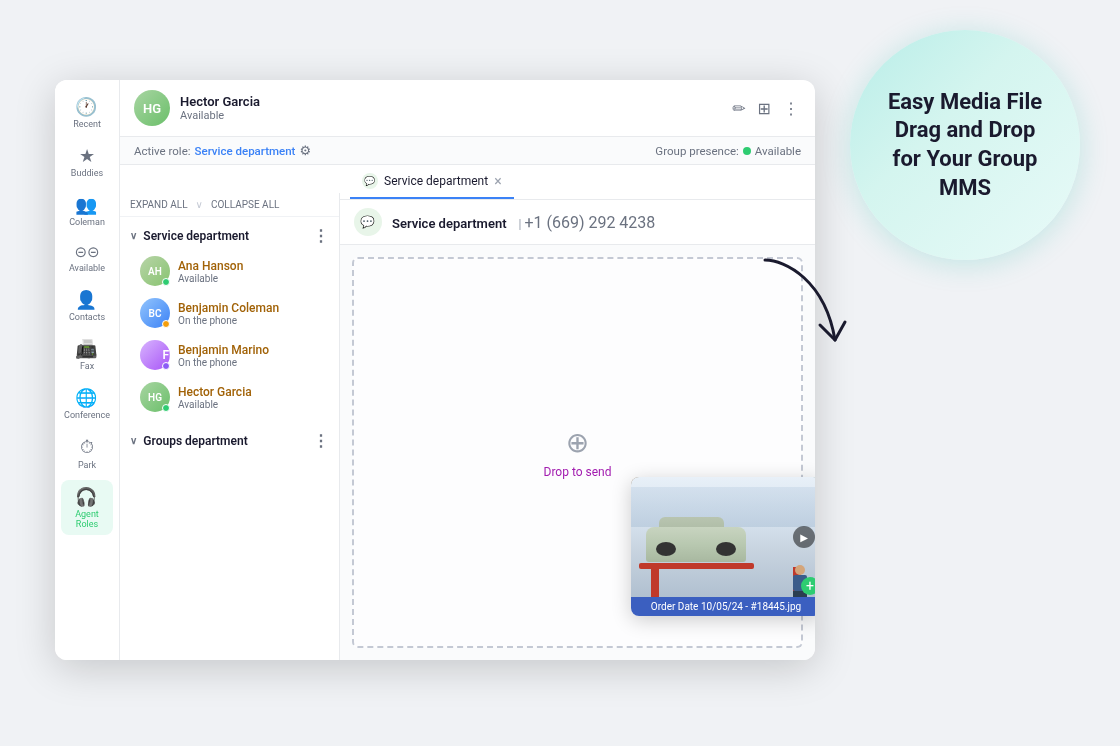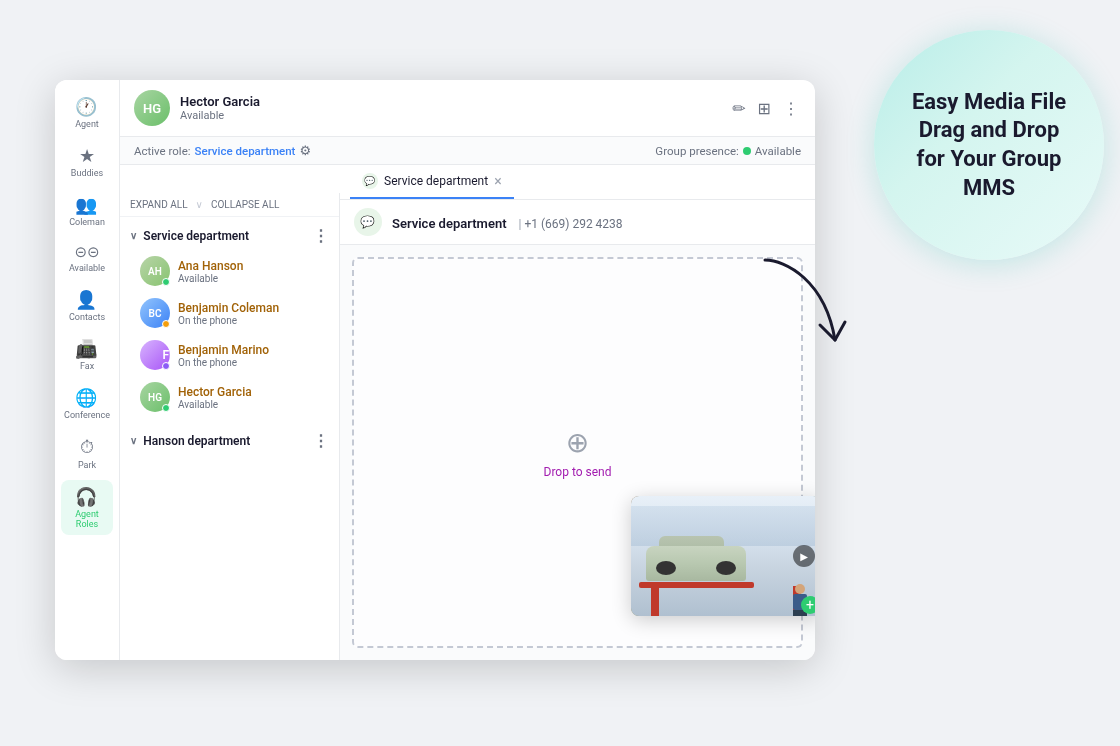--- a/index.html
+++ b/index.html
@@ -459,21 +459,21 @@
       border-radius: 12px;
       box-shadow: 0 4px 24px rgba(0,0,0,0.15);
       padding: 12px 14px;
       z-index: 10;
     }
 
     
     .tooltip-bubble {
       position: absolute;
       top: 30px;
-      right: 16px;
+      right: 40px;
       width: 230px;
       height: 230px;
       border-radius: 50%;
       background: linear-gradient(135deg, #b8ede8 0%, #d4f5ef 40%, #e8faf8 100%);
       display: flex;
       align-items: center;
       justify-content: flex-start;
       text-align: center;
       padding: 30px;
       box-shadow: 0 4px 30px rgba(0,180,160,0.2);
@@ -507,21 +507,21 @@
     .av-green { background: linear-gradient(135deg, #a8d5a2, #6bbf6a); }
   </style>
 </head>
 <body>
 
 <div class="app-container">
 
   <div class="nav-sidebar">
     <div class="nav-item">
       <span class="nav-icon">🕐</span>
-      <span class="nav-label">Agent</span>
+      <span class="nav-label">Recent</span>
     </div>
     <div class="nav-item">
       <span class="nav-icon">★</span>
       <span class="nav-label">Buddies</span>
     </div>
     <div class="nav-item">
       <span class="nav-icon">👥</span>
       <span class="nav-label">Coleman</span>
     </div>
     <div class="nav-item">
@@ -634,21 +634,21 @@
             <div class="contact-info">
               <div class="contact-name">Hector Garcia</div>
               <div class="contact-sub">Available</div>
             </div>
           </div>
         </div>
 
         <div class="group-section">
           <div class="group-header">
             <span class="chevron">∨</span>
-            <span>Hanson department</span>
+            <span>Groups department</span>
             <span class="more-icon">⋮</span>
           </div>
         </div>
 
       </div>
 
       <div class="chat-panel">
 
         <div class="chat-tabs">
           <div class="chat-tab active">
@@ -656,21 +656,21 @@
             <span>Service department</span>
             <span class="tab-close">×</span>
           </div>
         </div>
 
         <div class="chat-header">
           <div class="chat-header-icon">💬</div>
           <div class="chat-header-info">
             <span class="chat-header-name">Service department</span>
             <span style="color:#9ca3af; margin-left:8px; font-size:12px;"> | </span>
-            <span style="font-size:12px;color:#6b7280;">+1 (669) 292 4238</span>
+            <span style="font-size:16px;color:#6b7280;">+1 (669) 292 4238</span>
           </div>
         </div>
 
         <div class="drop-zone">
           <div style="font-size:28px; color:#9ca3af; margin-bottom:6px;">⊕</div>
           <div style="font-size:12px; color:#a21caf;">Drop to send</div>
 
           <div class="dragged-image">
             <div class="img-preview">
 
@@ -694,20 +694,21 @@
                   <div class="person-head"></div>
                   <div class="person-body"></div>
                   <div class="person-legs"></div>
                 </div>
 
                 <div class="play-btn">▶</div>
 
                 <div class="add-btn">+</div>
               </div>
             </div>
+            <div class="img-caption">Order Date 10/05/24 - #18445.jpg</div>
           </div>
 
         </div>
 
       </div>
 
     </div>
 
   </div>
 </div>

